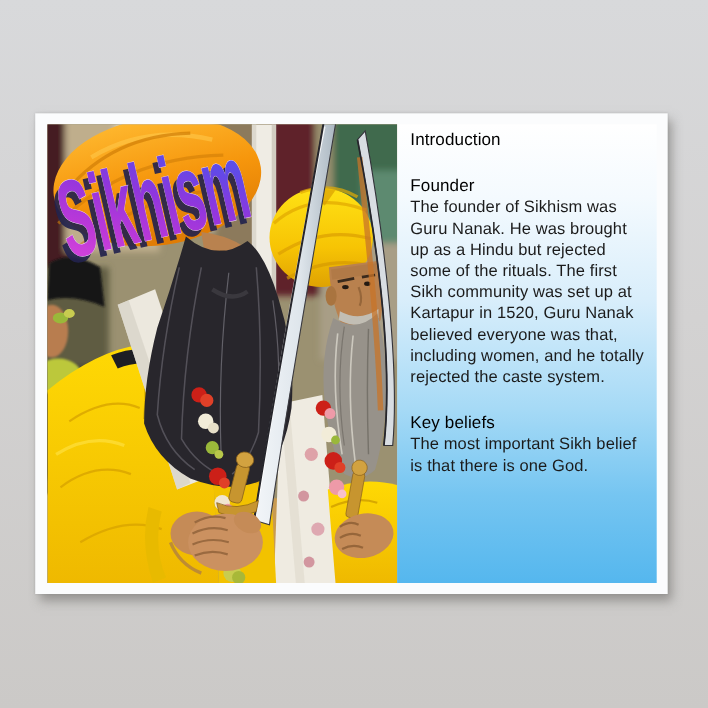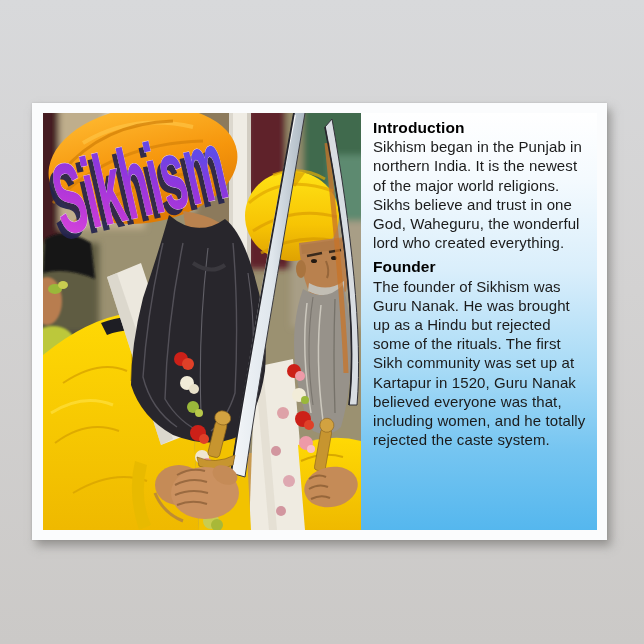--- a/index.html
+++ b/index.html
@@ -18,23 +18,23 @@
   .photo {
     position:relative; flex:none; width:318px; height:417px; overflow:hidden;
     background:#9b9171;
   }
   .photo svg { position:absolute; left:0; top:0; display:block; }
   .panel {
     flex:1; box-sizing:border-box; padding:5px 8px 0 12px;
     background:linear-gradient(180deg,#ffffff 0%, #f4fafe 16%, #d9eefb 38%,
                #a6daf6 62%, #75c5f1 81%, #55b7ee 100%);
   }
-  .section + .section { margin-top:5px; }
+  .section + .section { margin-top:23px; }
   .heading {
-    margin:0; font-size:15.5px; line-height:19.2px; font-weight:bold;
+    margin:0; font-size:15.5px; line-height:19.2px; font-weight:normal;
     color:#000000; letter-spacing:0.1px;
   }
   .body {
     margin:0; font-size:15px; line-height:19.2px; color:#1b1b1b;
     white-space:pre-line; letter-spacing:0.1px;
   }
 </style>
 </head>
 <body>
 
@@ -253,35 +253,34 @@
         <g transform="translate(20,122) rotate(-13)">
           <text transform="translate(-5,5) scale(0.45,1)" font-size="100" font-weight="bold" font-family="'Liberation Sans','DejaVu Sans',sans-serif" fill="#23234e" opacity="0.92">Sikhism</text>
           <text transform="scale(0.45,1)" font-size="100" font-weight="bold" font-family="'Liberation Sans','DejaVu Sans',sans-serif" fill="url(#titleGrad)" stroke="#ecd2f6" stroke-width="0.9" paint-order="stroke">Sikhism</text>
         </g>
       </svg>
     </div>
 
     <div class="panel">
       <section class="section">
         <h2 class="heading">Introduction</h2>
-        <p class="body">Sikhism began in the Punjab in
-northern India. It is the newest
-of the major world religions.
-Sikhs believe and trust in one
-God, Waheguru, the wonderful
-lord who created everything.</p>
       </section>
       <section class="section">
         <h2 class="heading">Founder</h2>
         <p class="body">The founder of Sikhism was
 Guru Nanak. He was brought
 up as a Hindu but rejected
 some of the rituals. The first
 Sikh community was set up at
 Kartapur in 1520, Guru Nanak
 believed everyone was that,
 including women, and he totally
 rejected the caste system.</p>
       </section>
+      <section class="section">
+        <h2 class="heading">Key beliefs</h2>
+        <p class="body">The most important Sikh belief
+is that there is one God.</p>
+      </section>
     </div>
 
   </div>
 </div>
 
 </body></html>

